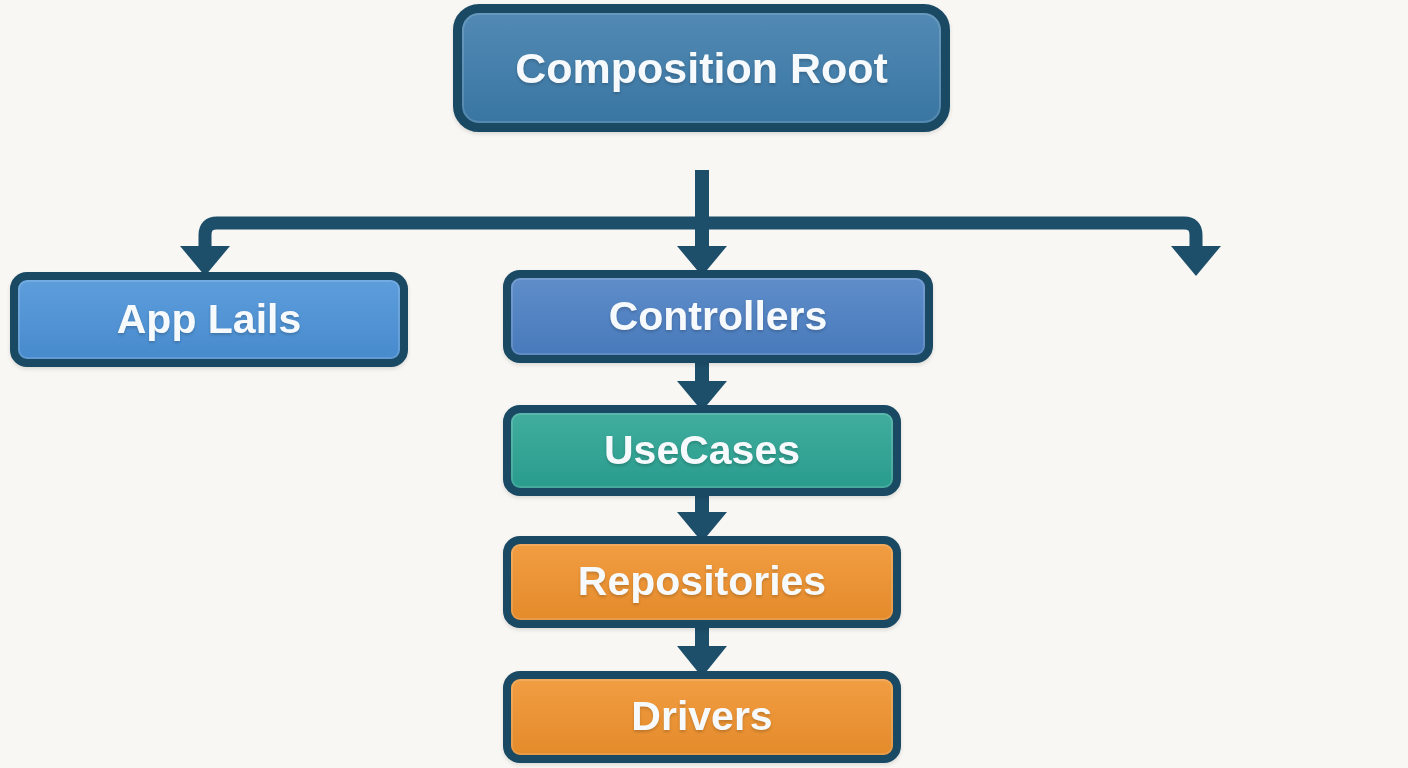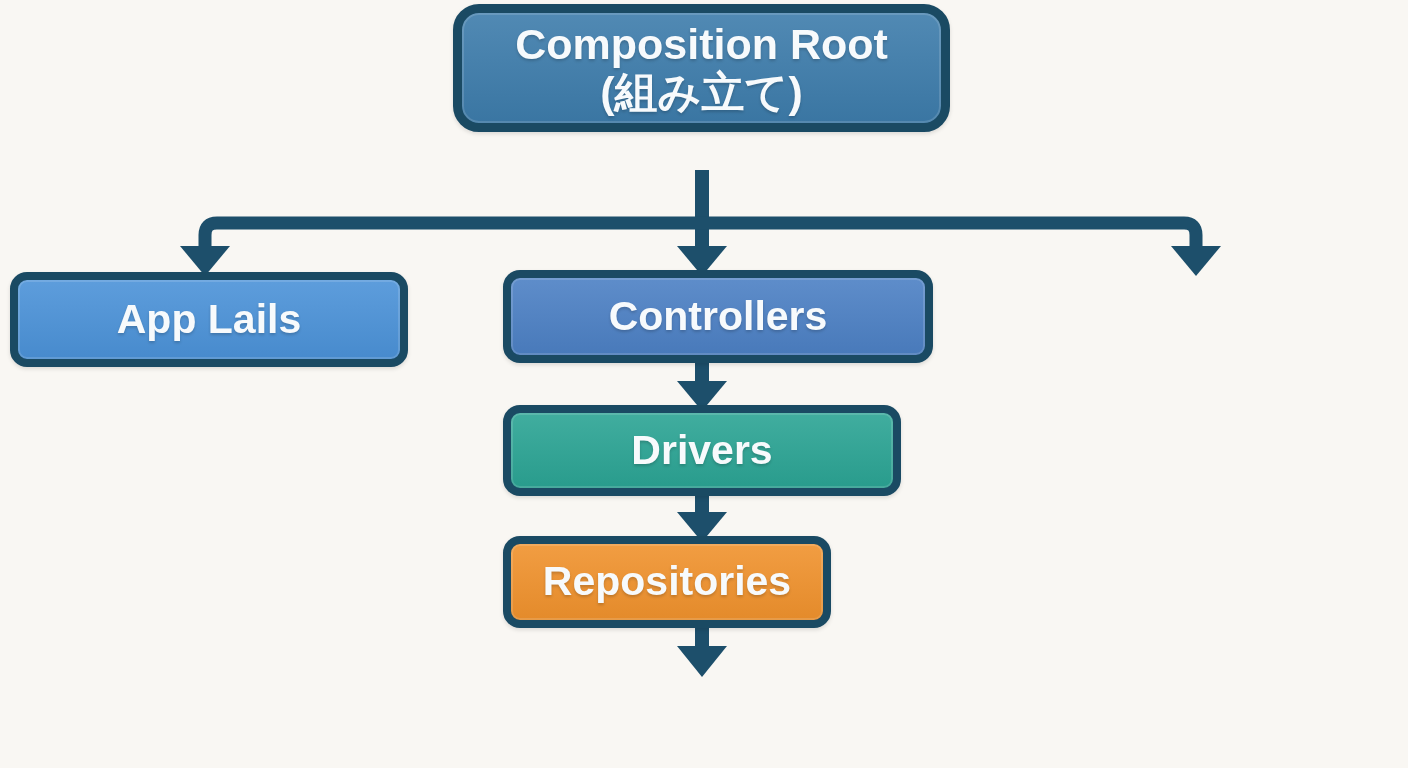--- a/index.html
+++ b/index.html
@@ -47,21 +47,21 @@
   }
   .node-row {
     border-width: 8px;
     border-radius: 17px;
     font-size: 41px;
   }
   .node-app-lails   { left: 10px;  top: 272px; width: 398px; height: 95px; }
   .node-controllers { left: 503px; top: 270px; width: 430px; height: 93px; }
   .node-usercan     { left: 995px; top: 271px; width: 402px; height: 95px; }
   .node-usecases    { left: 503px; top: 405px; width: 398px; height: 91px; }
-  .node-repositories{ left: 503px; top: 536px; width: 328px; height: 92px; }
+  .node-repositories{ left: 503px; top: 536px; width: 398px; height: 92px; }
   .node-drivers     { left: 503px; top: 671px; width: 398px; height: 92px; }
   .node .label { display: block; }
 </style>
 </head>
 <body>
 
 <div class="canvas" style="background-color: rgb(249, 247, 243); color: rgb(247, 250, 252);">
 
   <svg class="connectors" width="1408" height="768" viewBox="0 0 1408 768">
 
@@ -78,34 +78,36 @@
 
     <path d="M702 491 L702 515" fill="none" stroke-width="14" style="stroke: rgb(29, 79, 107);"></path>
     <path d="M677 512 L727 512 L702 542 Z" style="fill: rgb(29, 79, 107);"></path>
 
     <path d="M702 623 L702 649" fill="none" stroke-width="14" style="stroke: rgb(29, 79, 107);"></path>
     <path d="M677 646 L727 646 L702 677 Z" style="fill: rgb(29, 79, 107);"></path>
   </svg>
 
   <div class="node node-root" style="background-color: rgb(61, 124, 171); border-color: rgb(26, 74, 99);">
     <span class="label">Composition Root</span>
-    <span class="label">(組み立て)</span>
   </div>
 
   <div class="node node-row node-app-lails" style="background-color: rgb(75, 146, 216); border-color: rgb(26, 74, 99);">
     <span class="label">App Lails</span>
   </div>
 
   <div class="node node-row node-controllers" style="background-color: rgb(76, 128, 196); border-color: rgb(26, 74, 99);">
     <span class="label">Controllers</span>
   </div>
 
 
   <div class="node node-row node-usecases" style="background-color: rgb(43, 164, 148); border-color: rgb(26, 74, 99);">
-    <span class="label">Drivers</span>
+    <span class="label">UseCases</span>
   </div>
 
   <div class="node node-row node-repositories" style="background-color: rgb(240, 146, 45); border-color: rgb(26, 74, 99);">
     <span class="label">Repositories</span>
   </div>
 
+  <div class="node node-row node-drivers" style="background-color: rgb(240, 146, 45); border-color: rgb(26, 74, 99);">
+    <span class="label">Drivers</span>
+  </div>
 
 </div>
 
 </body></html>

